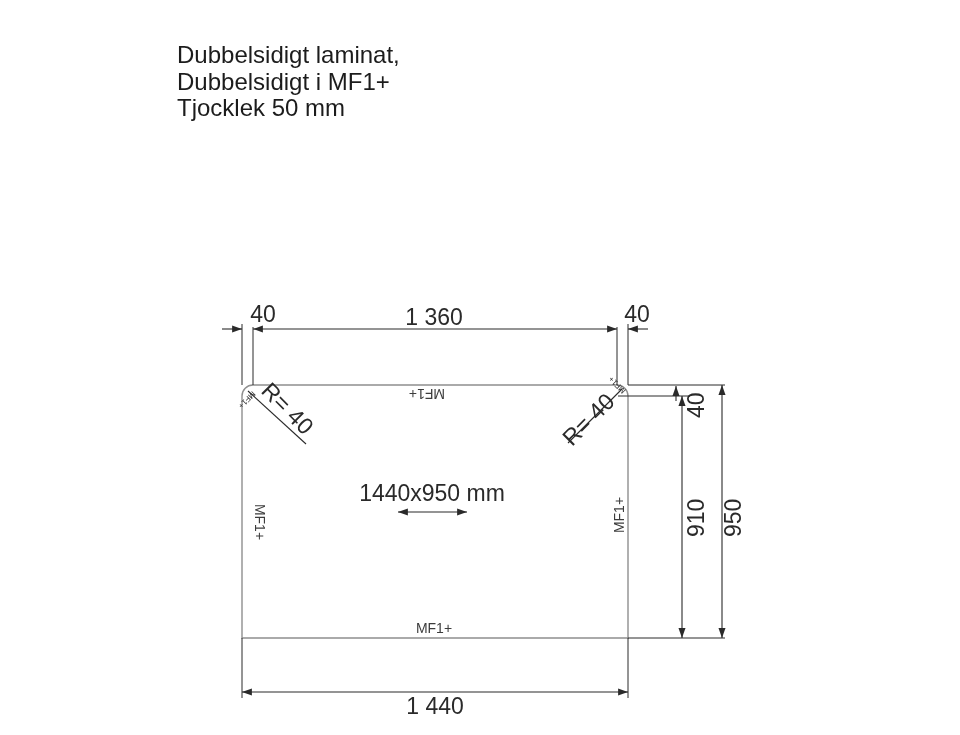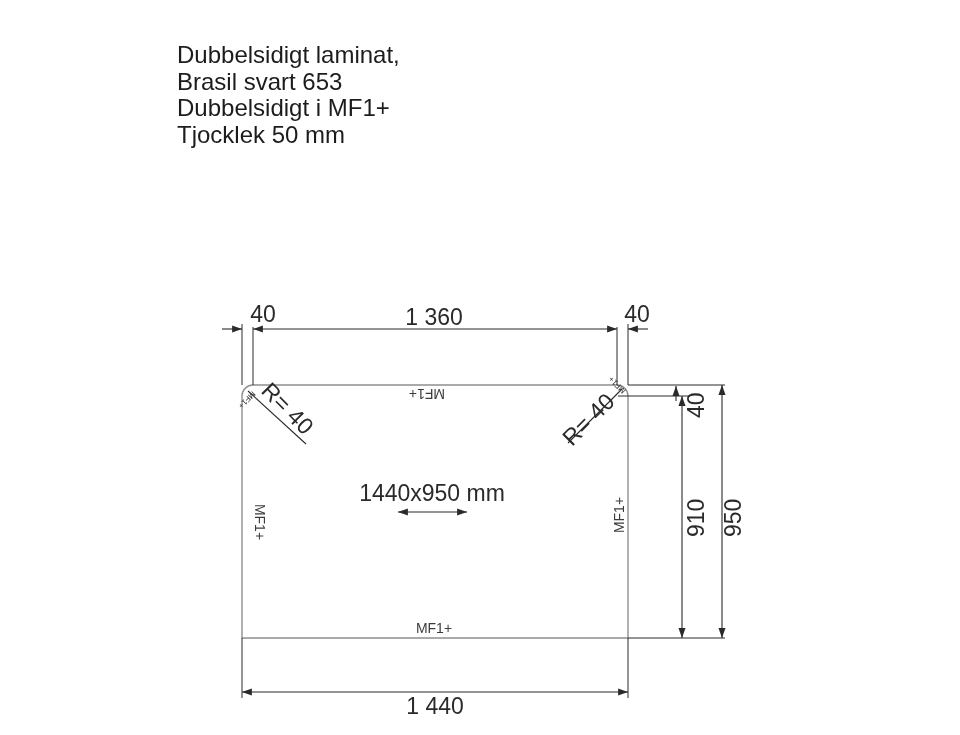--- a/index.html
+++ b/index.html
@@ -39,21 +39,20 @@
   .edgetext { fill: #3c3c3c; font-size: 14px; }
   .cornertext { fill: #2a2a2a; font-size: 8px; }
 </style>
 </head>
 <body>
 
 <div class="sheet">
 
   <div class="title-block">
     <div>Dubbelsidigt laminat,</div>
-    <div>Brasil svart 653</div>
     <div>Dubbelsidigt i MF1+</div>
     <div>Tjocklek 50 mm</div>
   </div>
 
   <svg class="drawing" width="960" height="735" viewBox="0 0 960 735">
     <defs>
       <marker id="arr" viewBox="0 0 10 8" refX="9.5" refY="4" markerWidth="10" markerHeight="8" orient="auto-start-reverse">
         <path d="M0.5,0.8 L9.5,4 L0.5,7.2 Z" fill="#2a2a2a"></path>
       </marker>
     </defs>

